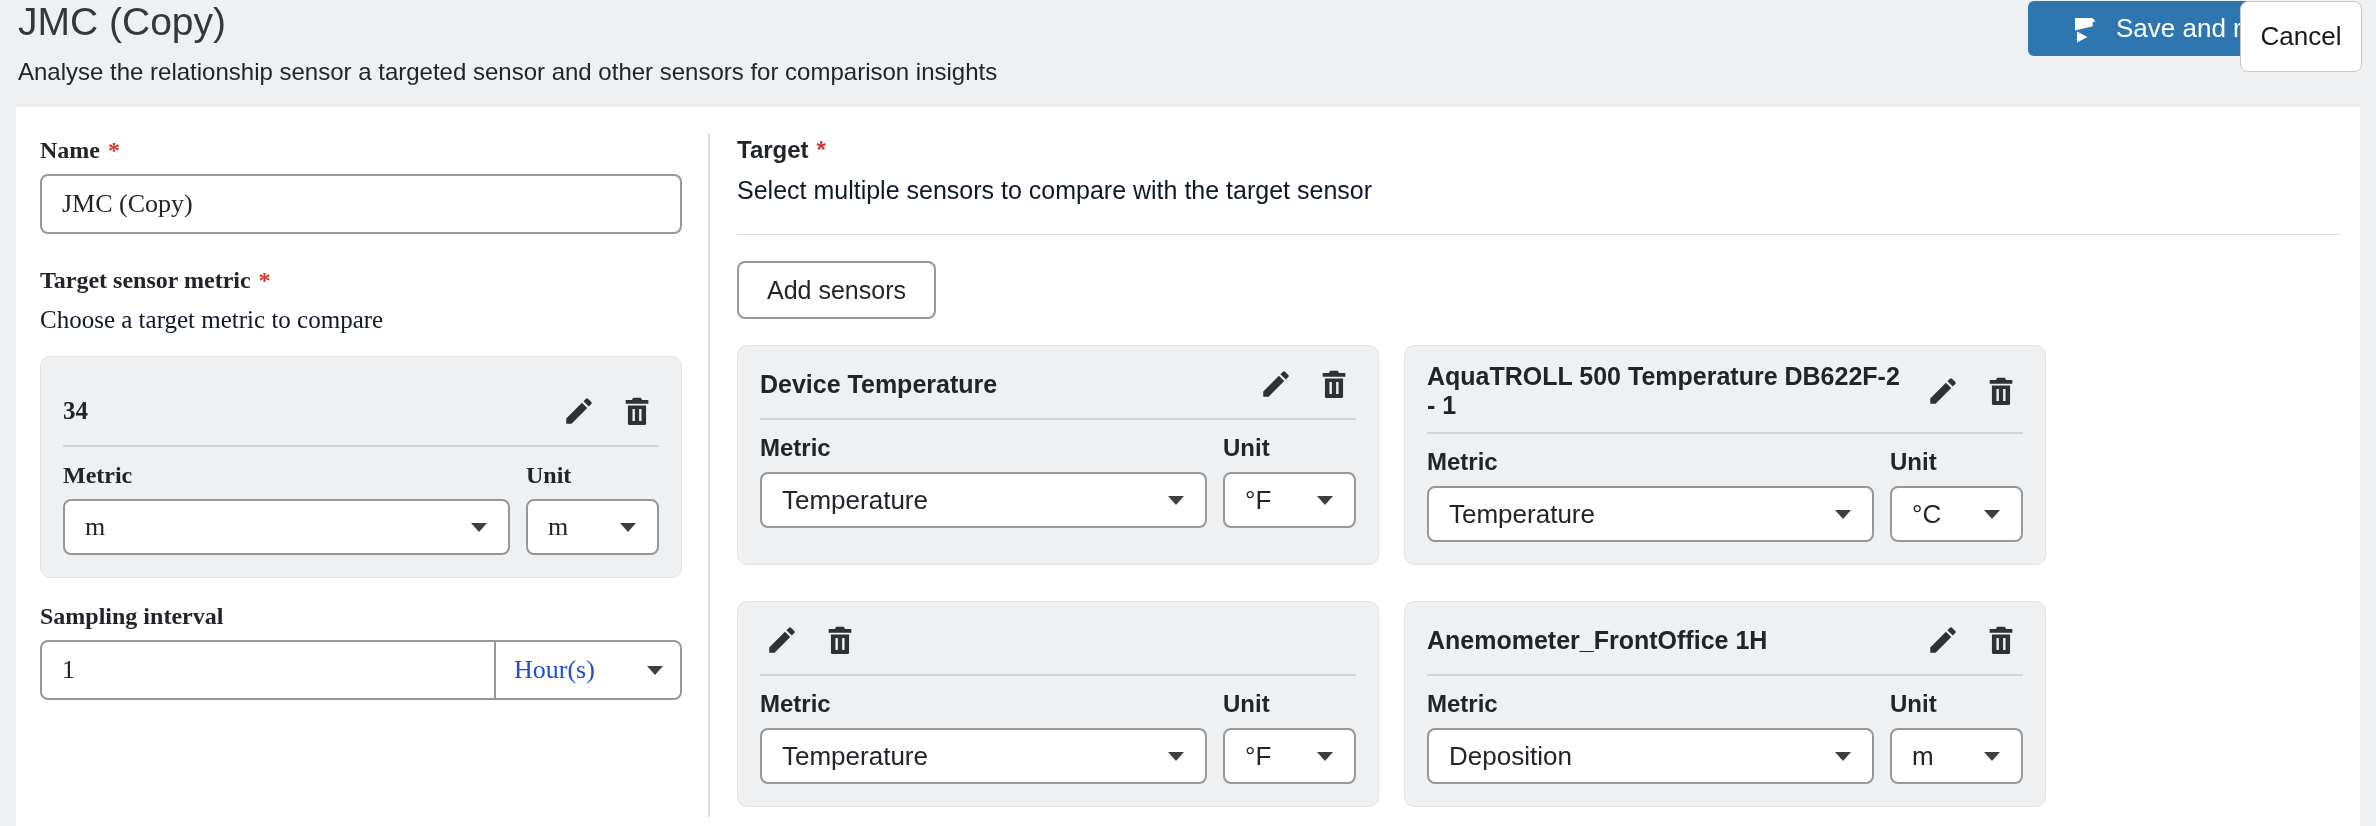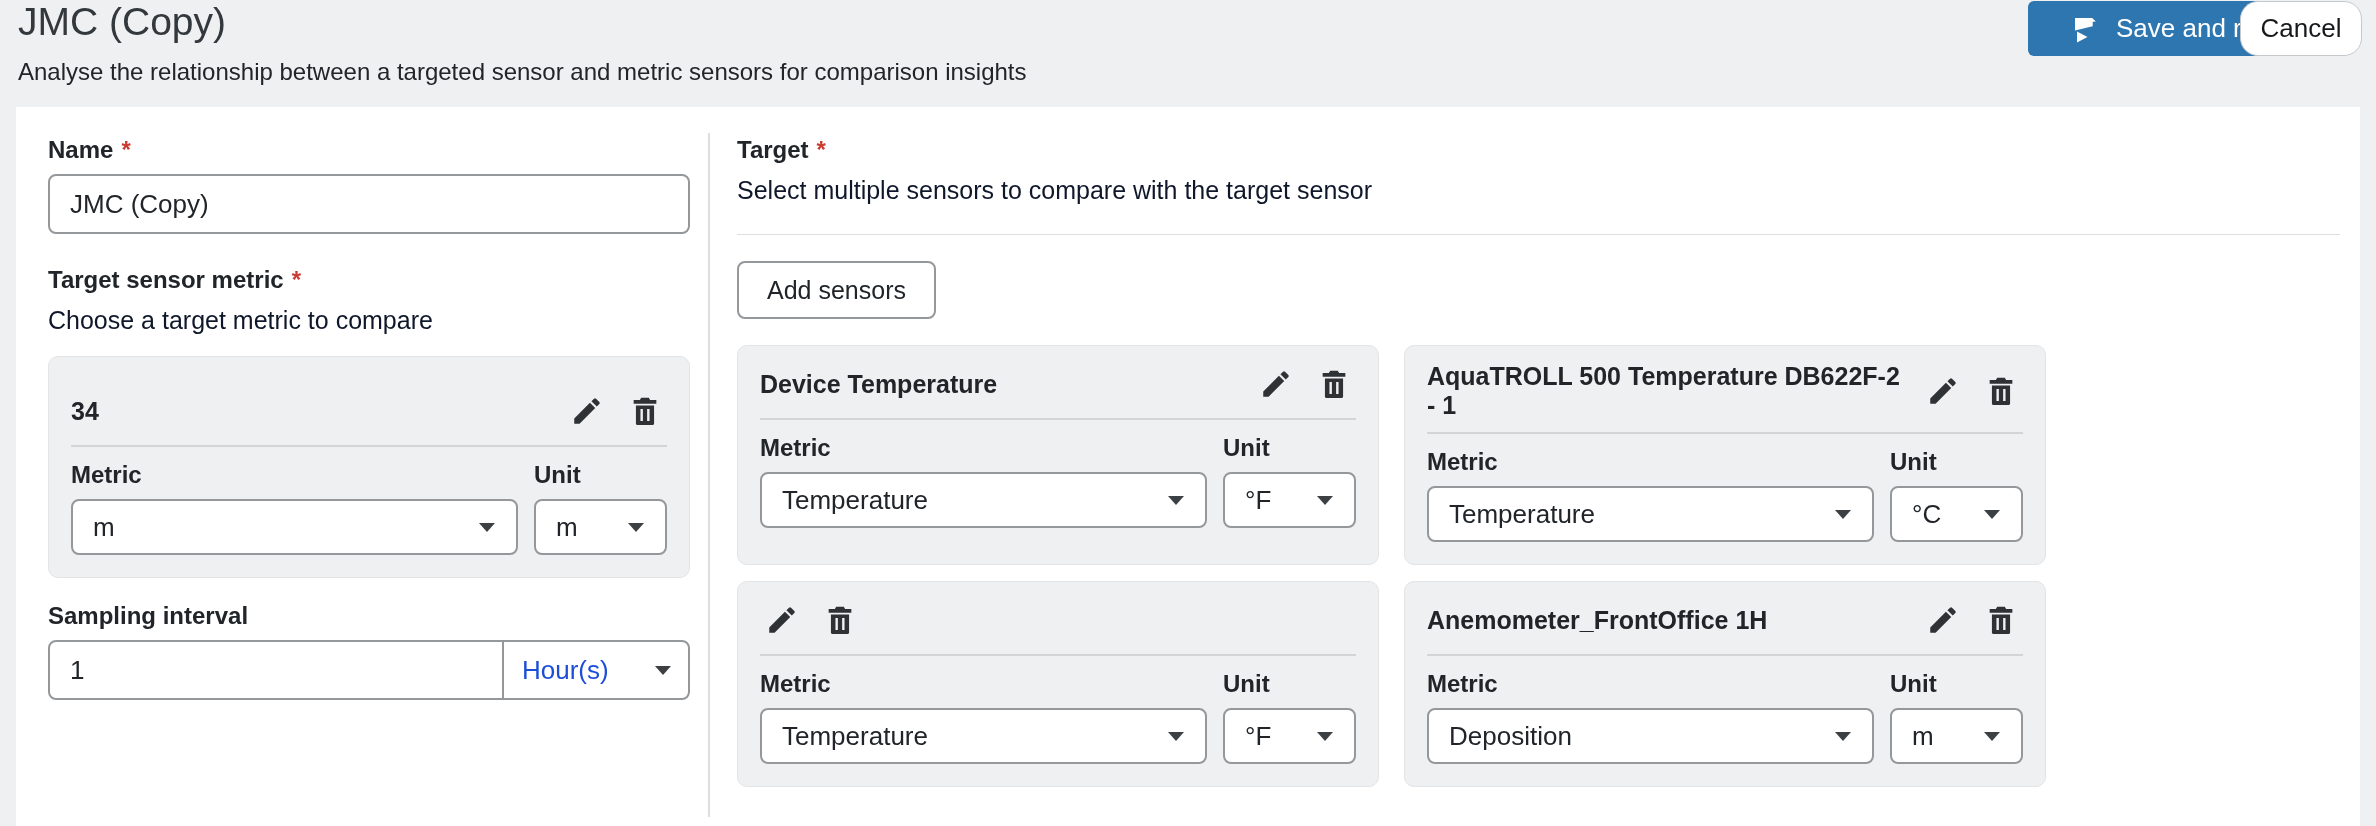--- a/index.html
+++ b/index.html
@@ -12,28 +12,28 @@
   }
   
   .page-title{position:absolute;left:18px;top:0px;font-size:39px;font-weight:400;color:#33383d;}
   .page-subtitle{position:absolute;left:18px;top:58px;font-size:24px;color:#212529;}
   .btn-save{
     position:absolute;left:1988px;top:1px;height:55px;padding:0 41px;
     background:#2d76b0;color:#ffffff;border:none;border-radius:6px;
     font-size:26px;font-family:inherit;display:flex;align-items:center;gap:15px;cursor:pointer;margin-left:40px;
   }
   .btn-cancel{
-    position:absolute;left:2240px;top:1px;height:55px;width:122px;
-    background:#ffffff;color:#16181a;border:1px solid #c6c9cc;border-radius:18px;
+    position:absolute;left:2240px;top:1px;height:71px;width:122px;
+    background:#ffffff;color:#16181a;border:1px solid #c6c9cc;border-radius:8px;
     font-size:26px;font-family:inherit;display:flex;align-items:center;justify-content:center;cursor:pointer;
   }
   
   .panel{position:absolute;left:16px;top:107px;width:2344px;height:719px;background:#ffffff;}
   .v-divider{position:absolute;left:692px;top:26px;width:2px;height:684px;background:#dcdee0;}
-  .col-left{position:absolute;left:32px;top:29px;width:642px;}
+  .col-left{position:absolute;left:24px;top:29px;width:642px;font-family:Liberation Serif, serif;}
   .col-right{position:absolute;left:721px;top:29px;right:20px;}
   .field-label{font-size:24px;font-weight:700;color:#212529;line-height:28px;}
   .required{color:#cb3a31;font-weight:700;margin-left:8px;}
   .help-text{font-size:25px;color:#0f172a;line-height:28px;margin-top:12px;}
   
   .text-input{
     margin-top:10px;width:100%;height:60px;box-sizing:border-box;
     border:2px solid #95989b;border-radius:8px;background:#fff;
     font-size:26px;font-family:inherit;color:#212529;padding:0 20px;outline:none;
   }
@@ -81,28 +81,28 @@
     padding:0 16px 0 18px;font-size:26px;color:#1d4ed8;cursor:pointer;
   }
   
   .sensors-divider{height:1px;background:#dcdee0;margin-top:30px;}
   .btn-add{
     margin-top:26px;height:58px;padding:1px 28px;
     background:#fff;border:2px solid #95989b;border-radius:8px;
     font-size:25px;font-family:inherit;color:#212529;cursor:pointer;
   }
   .cards-grid{
-    margin-top:26px;display:grid;grid-template-columns:642px 642px;gap:16px 25px;
+    margin-top:26px;display:grid;grid-template-columns:642px 642px;gap:36px 25px;
   }
 </style>
 </head>
 <body>
 
 <div class="page-title">JMC (Copy)</div>
-<div class="page-subtitle">Analyse the relationship between a targeted sensor and metric sensors for comparison insights</div>
+<div class="page-subtitle">Analyse the relationship sensor a targeted sensor and other sensors for comparison insights</div>
 
 <button class="btn-save" style="background: rgb(45, 118, 176);">
   <span style="display:flex;">
     <svg width="32" height="32" viewBox="0 0 32 32">
       <path fill="#ffffff" d="M6 5h17.2l3.6 3.4-3.1.4v4.4L6 17.6z"></path>
       <path fill="#ffffff" d="M8 18.5l10.5 5.5L8 29.5z"></path>
     </svg>
   </span>
   <span>Save and run</span>
 </button>

